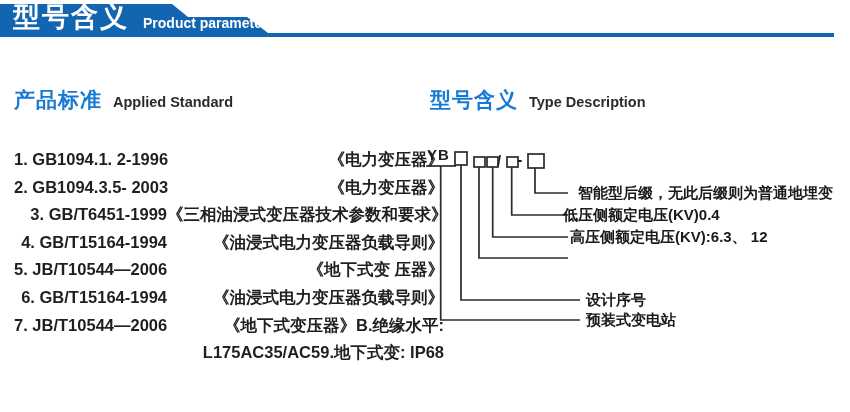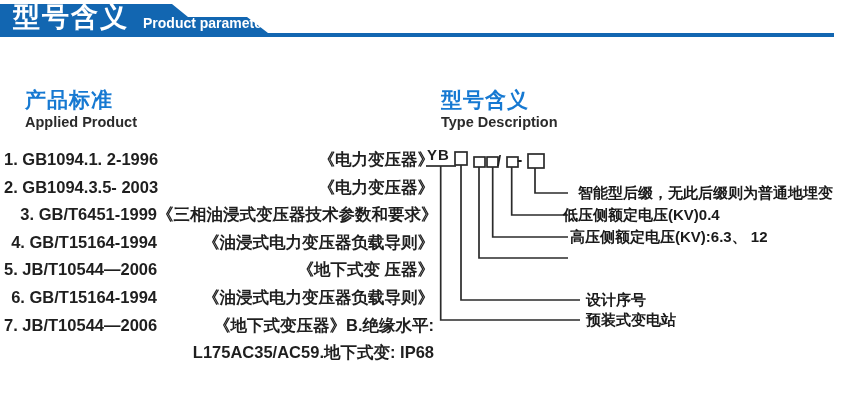--- a/index.html
+++ b/index.html
@@ -14,28 +14,28 @@
   .banner-title-cn {
     position:absolute; left:13px; top:2px; color:#ffffff;
     font-size:27px; font-weight:bold; letter-spacing:2px; line-height:30px;
   }
   .banner-title-en {
     position:absolute; left:143px; top:15px; color:#ffffff;
     font-size:14px; font-weight:bold; line-height:17px;
   }
 
   
-  .sec-heading { position:absolute; top:86px; display:flex; align-items:baseline; white-space:nowrap;flex-direction:column; }
+  .sec-heading { position:absolute; top:86px; display:flex; align-items:baseline; white-space:nowrap; }
   .sec-heading.left { left:14px; }
   .sec-heading.right { left:430px; }
   .sec-heading .cn { color:#1679d2; font-size:21px; font-weight:bold; letter-spacing:1px; }
   .sec-heading .en { color:#2b2b2b; font-size:14.5px; font-weight:bold; margin-left:11px; }
 
   
-  .std-list { position:absolute; left:4px; top:146px; width:430px; }
+  .std-list { position:absolute; left:14px; top:146px; width:430px; }
   .std-item { display:flex; line-height:27.6px; font-size:16.5px; font-weight:bold; white-space:nowrap; }
   .std-code { width:153px; flex:0 0 153px; }
   .std-title { flex:1; }
   .std-cont { margin-left:158px; line-height:27.6px; font-size:16.5px; font-weight:bold; white-space:nowrap; }
 
   
   .diagram { position:absolute; left:420px; top:140px; width:430px; height:215px; }
   .diagram svg { position:absolute; left:0; top:0; }
   .code-prefix {
     position:absolute; left:7px; top:6px; font-size:15px; font-weight:bold;
@@ -62,21 +62,21 @@
   <div class="banner">
     <svg width="850" height="40" viewBox="0 0 850 40">
       <polygon points="0,4 172,4 188,17 247,17 268,33 850,33 850,37 0,37" fill="#1266b1"></polygon>
     </svg>
     <div class="banner-title-cn">型号含义</div>
     <div class="banner-title-en">Product parameters</div>
   </div>
 
   <div class="sec-heading left">
     <span class="cn">产品标准</span>
-    <span class="en">Applied Product</span>
+    <span class="en">Applied Standard</span>
   </div>
 
   <div class="sec-heading right">
     <span class="cn">型号含义</span>
     <span class="en">Type Description</span>
   </div>
 
   <div class="std-list">
     <div class="std-item">
       <span class="std-code">1. GB1094.1. 2-1996</span>

